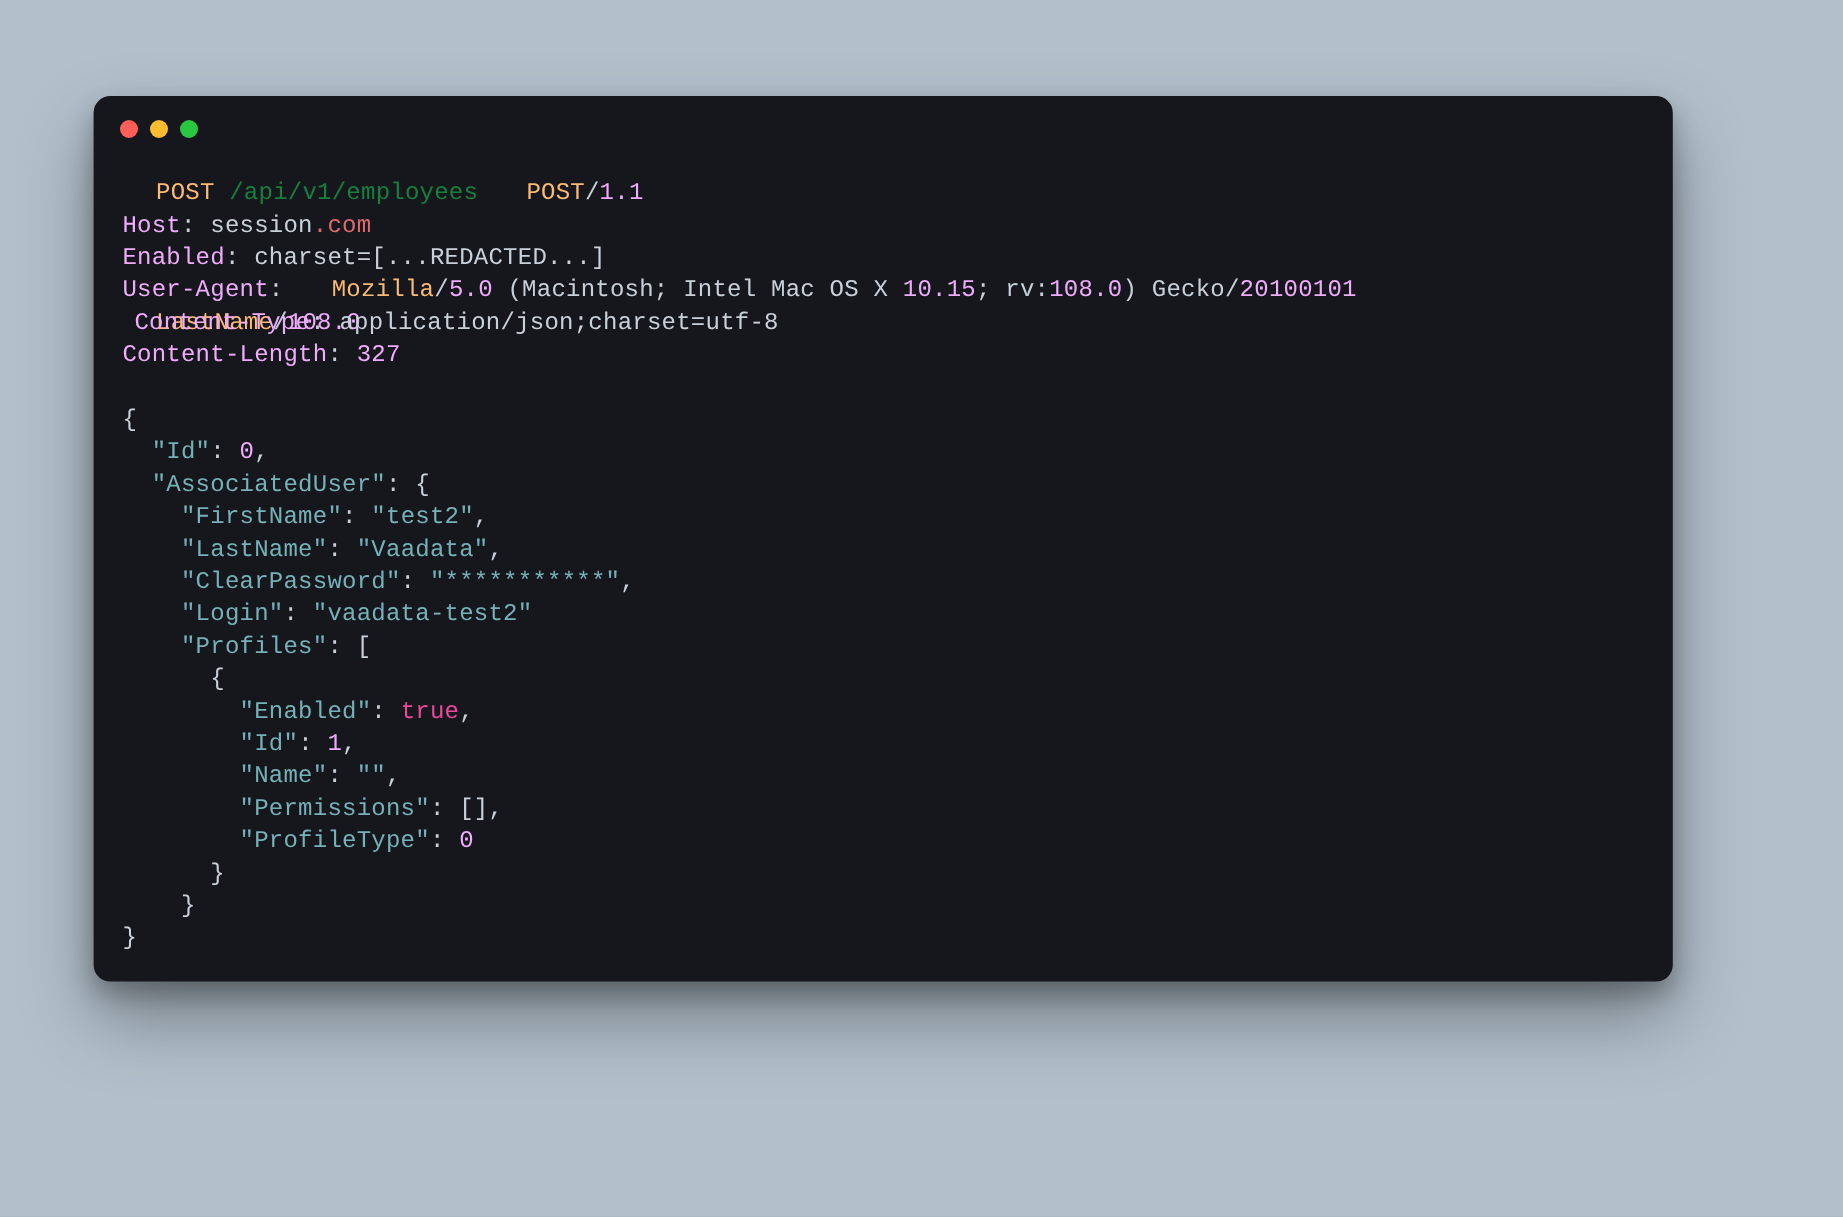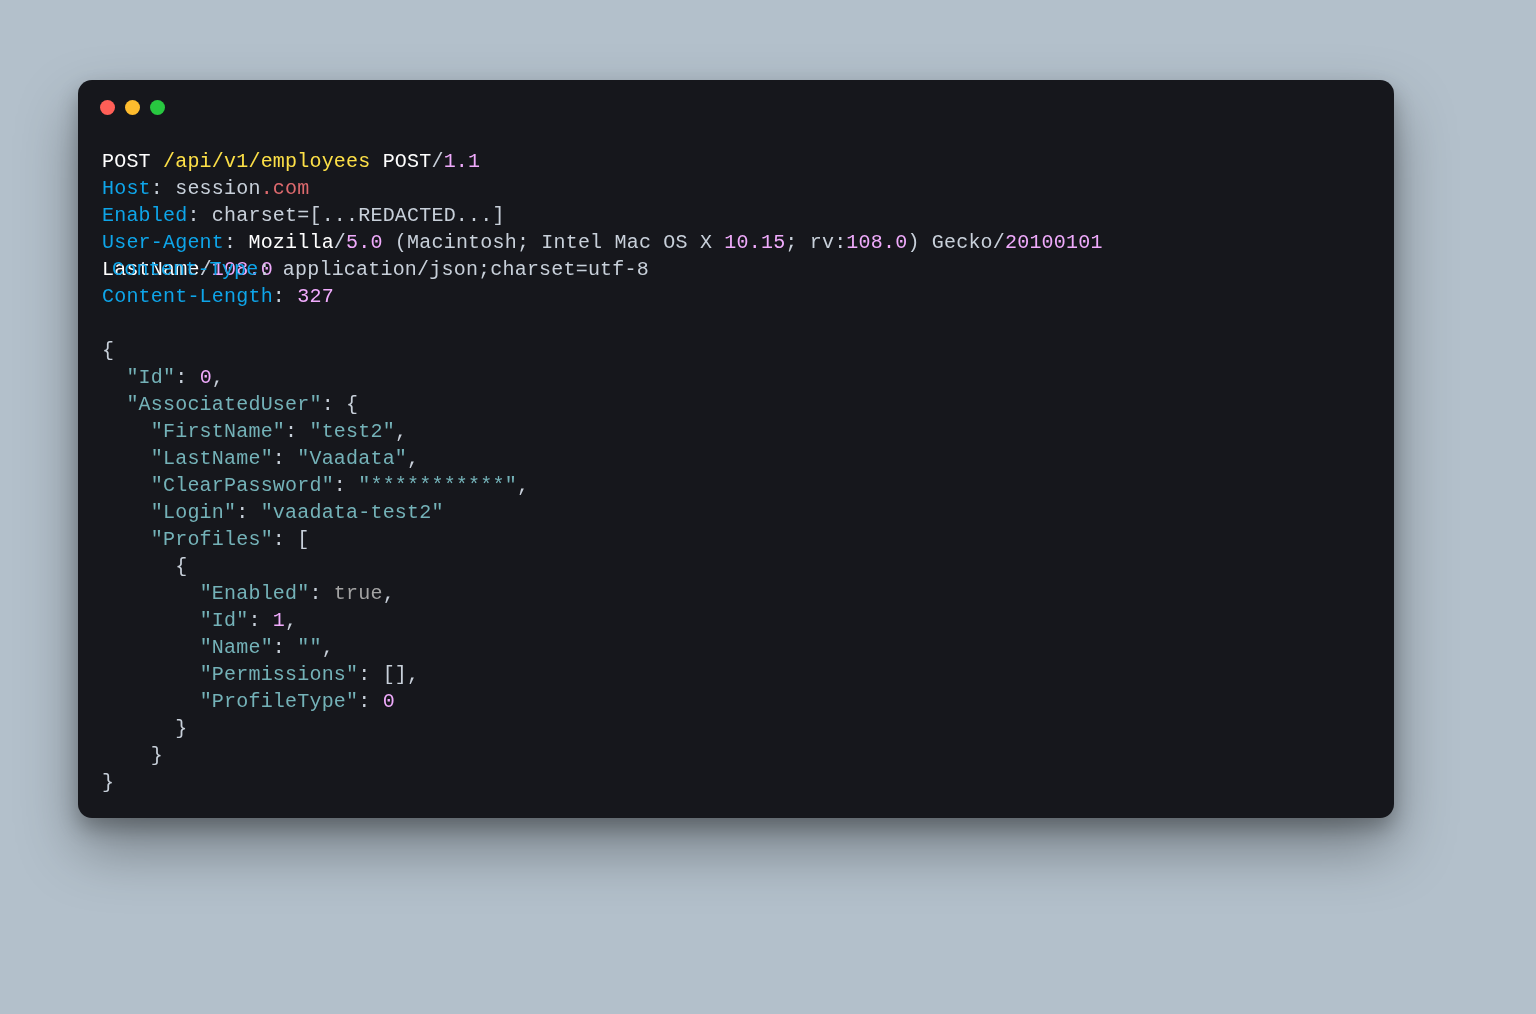--- a/index.html
+++ b/index.html
@@ -41,28 +41,28 @@
     position: relative;
     padding: 24px 24px 28px 24px;
     font-size: 20px;
     line-height: 27px;
     white-space: pre;
     color: #c8d0da;
     letter-spacing: 0.2px;
   }
 
   
-  .tk-keyword   { color: #ffffff; }  
-  .tk-headername{ color: #0ea5e9; }  
+  .tk-keyword   { color: #fdba74; margin-left: 28px; }  
+  .tk-headername{ color: #f0abfc; }  
   .tk-symbol    { color: #c8d0da; }  
   .tk-number    { color: #f0abfc; }  
   .tk-hostpart  { color: #de6a6e; }  
   .tk-string    { color: #74b2b8; }  
-  .tk-true      { color: #a3a3a3; }
-  .tk-path      { color: #fde047; }
+  .tk-true      { color: #ec4899; }
+  .tk-path      { color: #15803d; }
 
   
   .overlay-line {
     position: absolute;
     left: 34px;
     top: calc(24px + 27px * 4);
     line-height: 27px;
     font-size: 20px;
     white-space: pre;
   }

